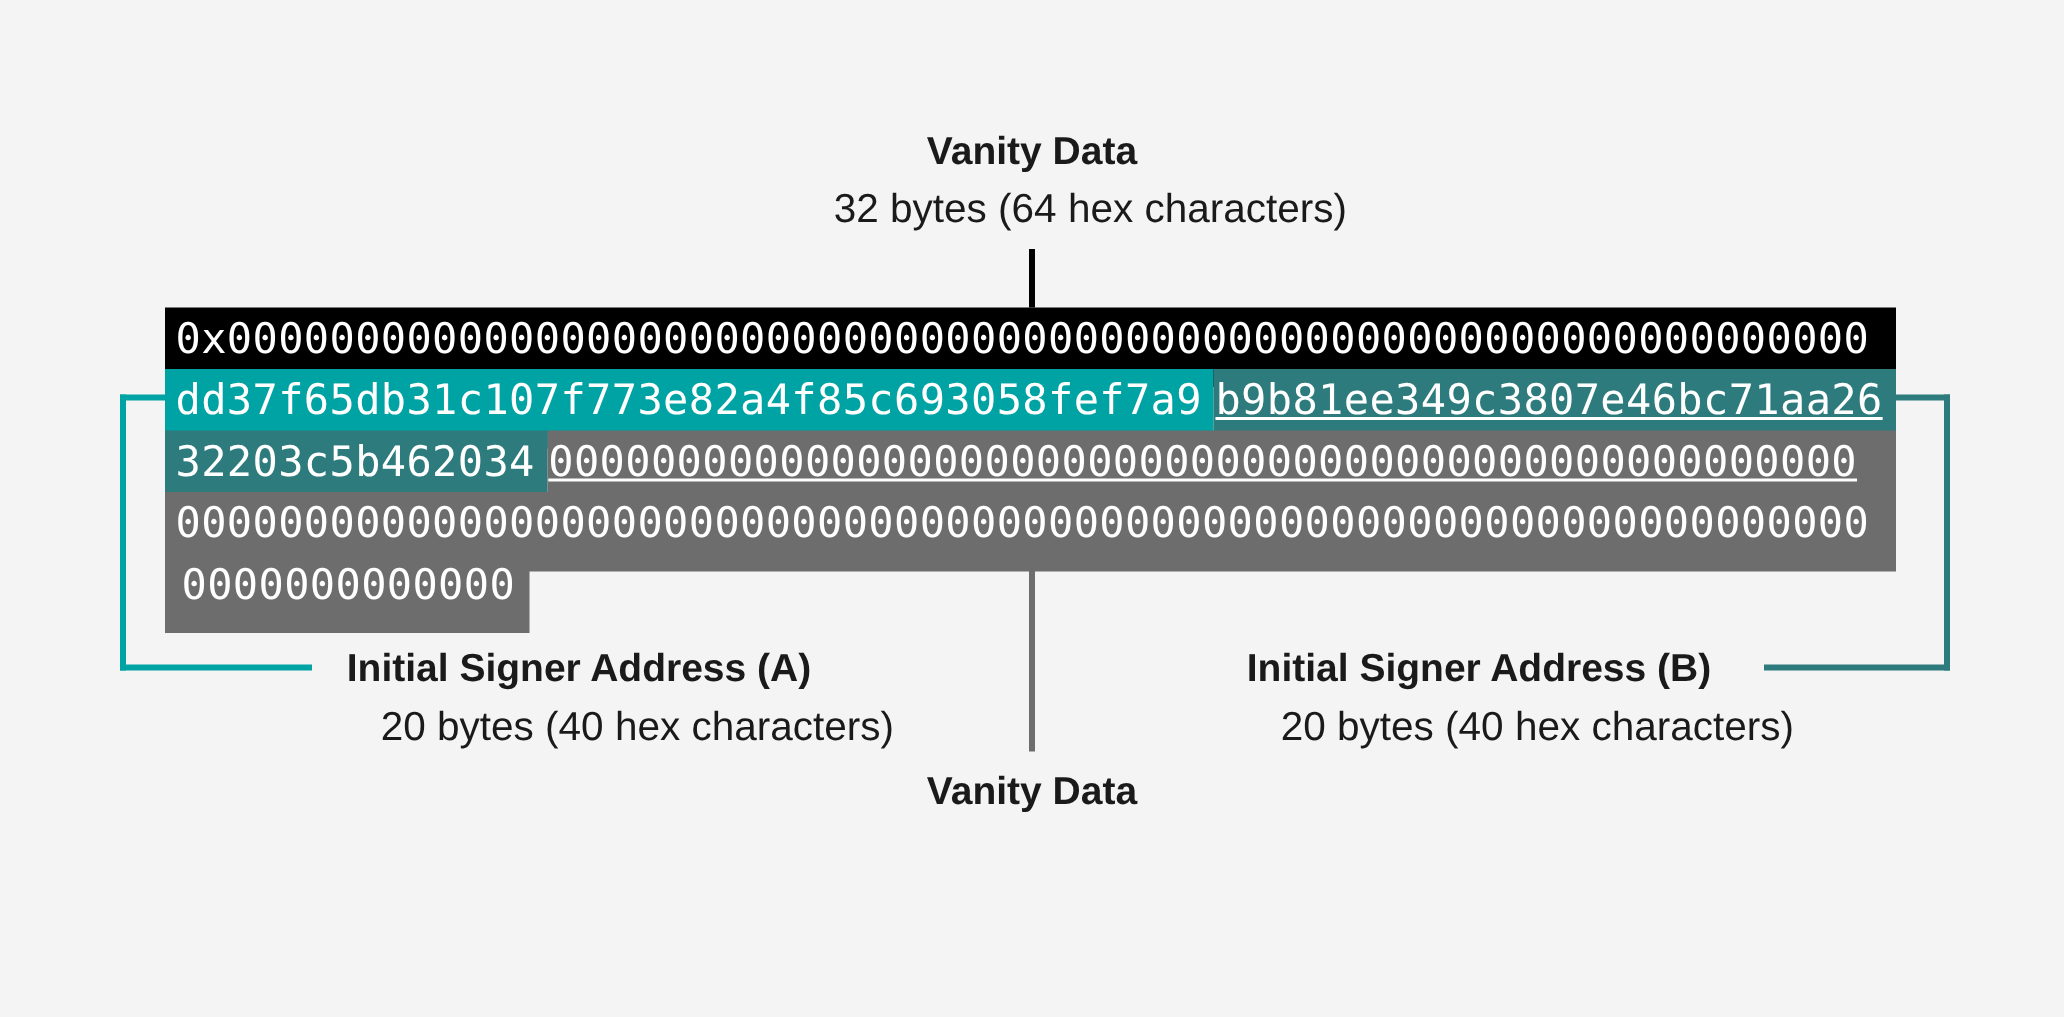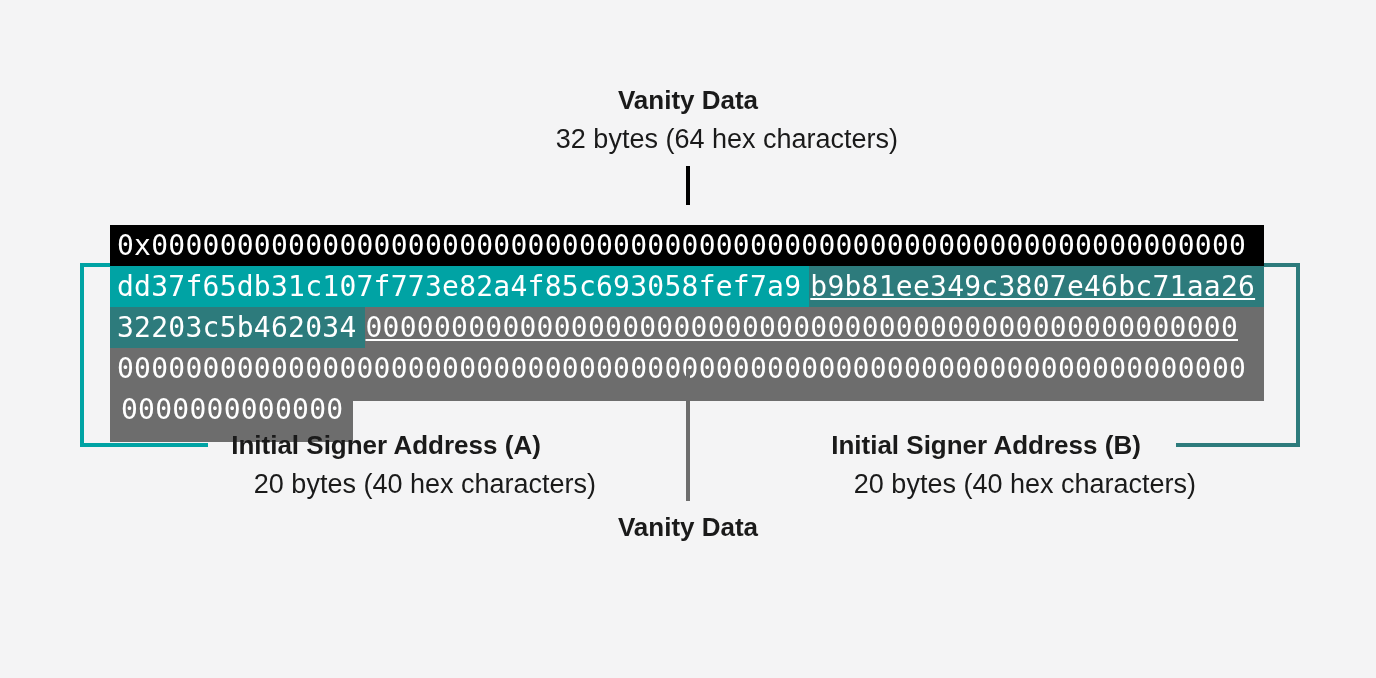--- a/index.html
+++ b/index.html
@@ -18,21 +18,21 @@
     position: absolute;
     left: 110px;
     top: 205px;
     width: 1154px;
     font-family: "DejaVu Sans Mono", monospace;
     font-size: 28px;
     letter-spacing: 0.25px;
     color: #ffffff;
   }
   .hexrow { display: flex; height: 41px; line-height: 41px; white-space: nowrap; }
-  .seg { display: block; height: 53px; margin-top: 20px; }
+  .seg { display: block; height: 53px; }
   .seg.first { padding-left: 7px; }
   .seg.gapR { padding-right: 8px; }
   .seg.gapL { padding-left: 1px; text-decoration: underline; }
   .seg.fill { flex: 1; }
   .seg.tail { padding-right: 10px; }
 
   
   .lbl { position: absolute; width: 420px; text-align: center; }
   .lbl .title { font-weight: bold; font-size: 26px; line-height: 33px; }
   .lbl .sub   { font-size: 27px; line-height: 33px; margin-top: 6px; text-align: right; }

